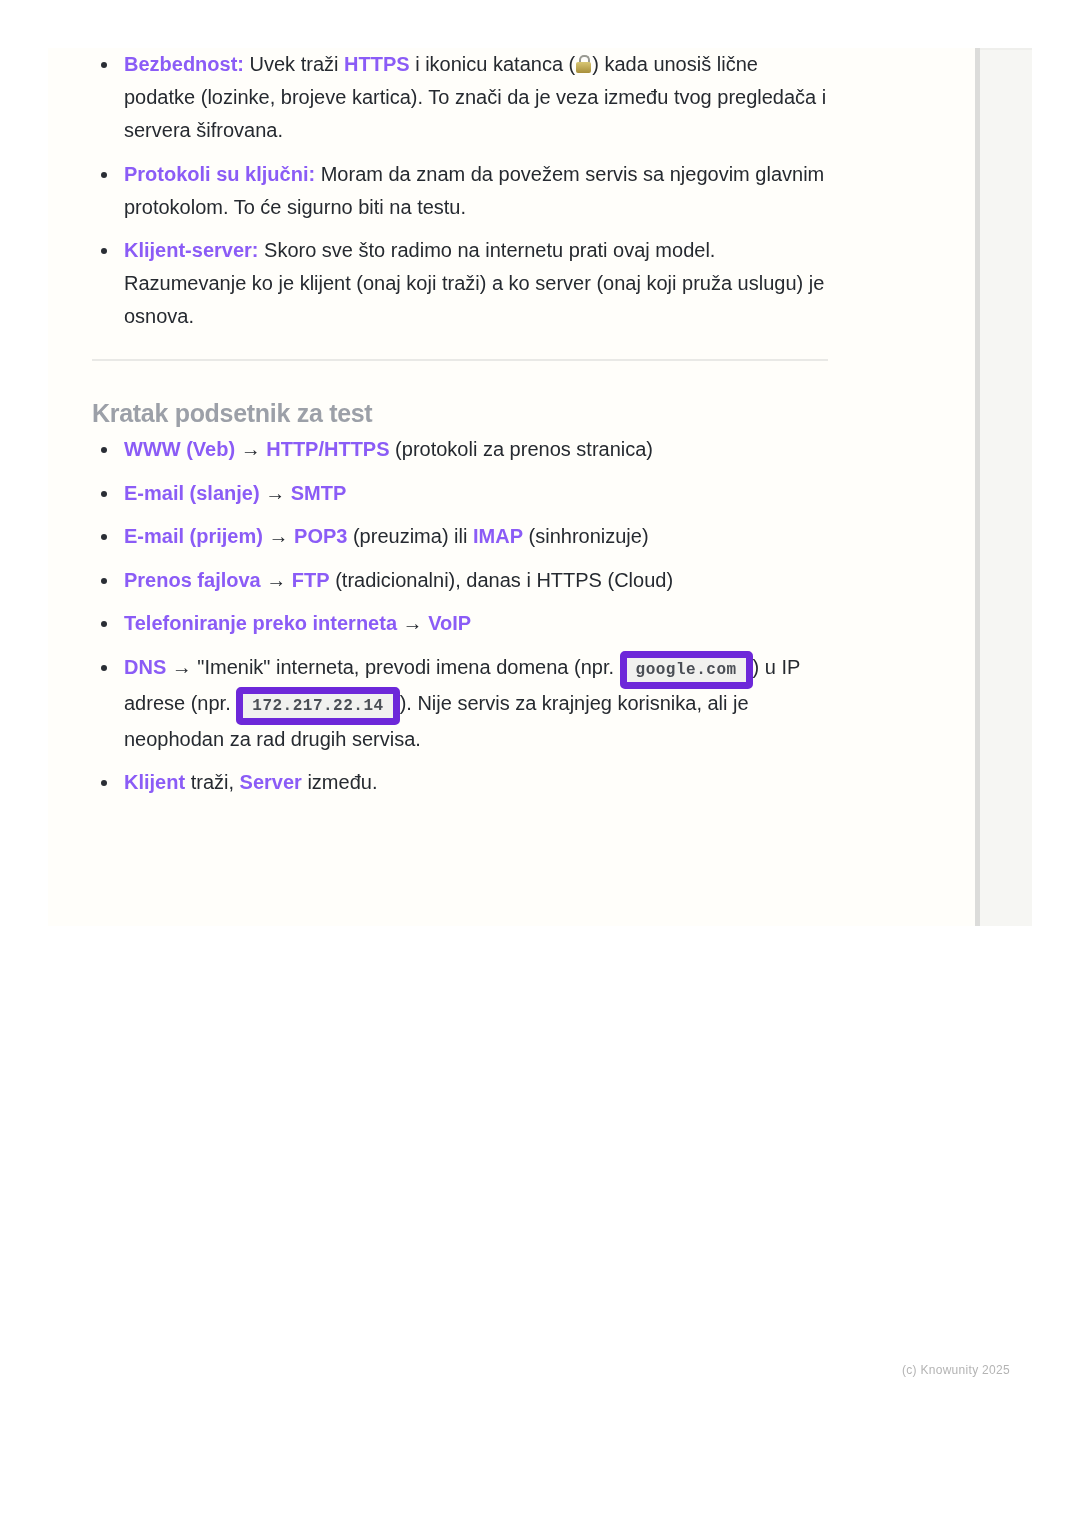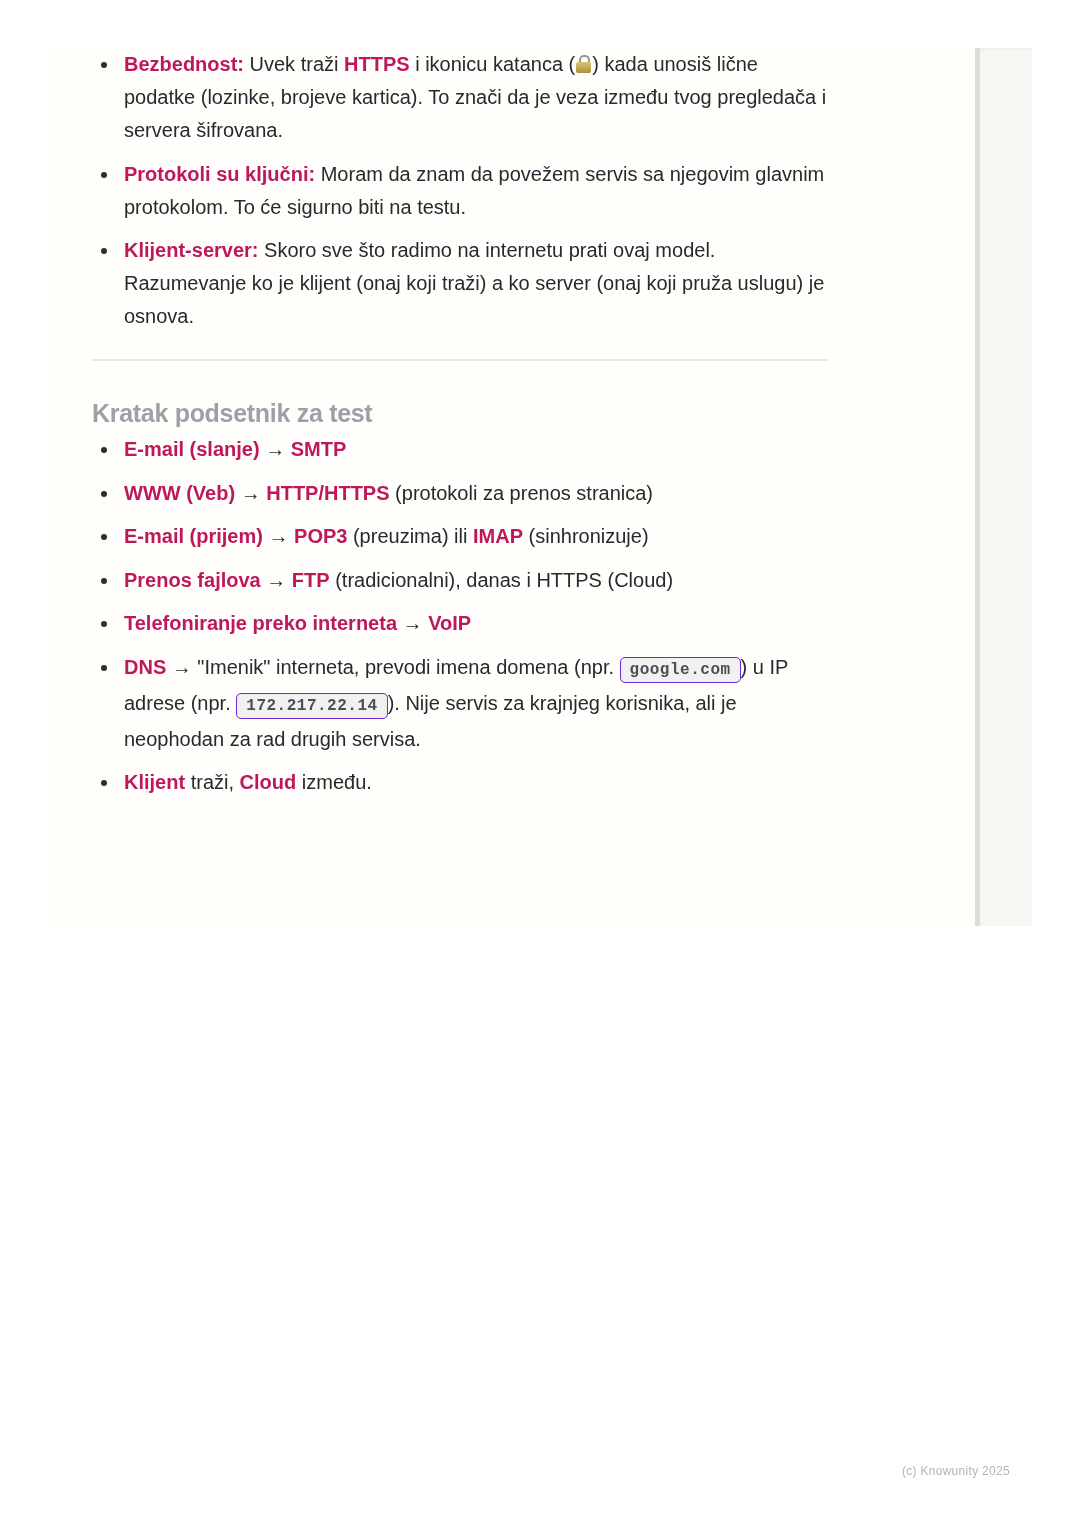--- a/index.html
+++ b/index.html
@@ -65,21 +65,21 @@
       position: absolute;
       left: 9px;
       top: 14px;
       width: 6px;
       height: 6px;
       border-radius: 50%;
       background: #2a2e35;
     }
     b {
       font-weight: bold;
-      color: #be185d;
+      color: #8b5cf6;
     }
     .list-top {
       padding-top: 4px;
     }
     .divider {
       height: 2px;
       background: #e9e9e6;
       margin: 26px 0 0 0;
       width: 736px;
     }
@@ -93,21 +93,21 @@
     }
     .list-bottom {
       margin-top: 16px;
     }
     .code {
       font-family: "Liberation Mono", "DejaVu Sans Mono", monospace;
       font-size: 16px;
       font-weight: bold;
       color: #4a4e55;
       background: #f1f1ef;
-      border: 1px solid #6d28d9;
+      border: 7px solid #6d28d9;
       border-radius: 5px;
       padding: 3px 9px;
       letter-spacing: 0.5px;
     }
     .lock-icon {
       display: inline-block;
       position: relative;
       width: 15px;
       height: 18px;
       vertical-align: -2px;
@@ -128,21 +128,21 @@
       left: 0;
       top: 7px;
       width: 15px;
       height: 11px;
       border-radius: 2px;
       background: linear-gradient(#d8c673, #a88f3a);
     }
     .footer {
       position: absolute;
       right: 70px;
-      top: 1464px;
+      top: 1363px;
       font-size: 12px;
       color: #b4b4b4;
       letter-spacing: 0.3px;
     }
   </style>
 </head>
 <body>
 
 <div class="page-panel"></div>
 <div class="side-bar"></div>
@@ -160,36 +160,36 @@
       <b>Klijent-server:</b><span> Skoro sve što radimo na internetu prati ovaj model. Razumevanje ko je klijent (onaj koji traži) a ko server (onaj koji pruža uslugu) je osnova.</span>
     </li>
   </ul>
 
   <div class="divider"></div>
 
   <h2 class="section-title">Kratak podsetnik za test</h2>
 
   <ul class="bullets list-bottom">
     <li>
-      <b>E-mail (slanje)</b><span> → </span><b>SMTP</b>
+      <b>WWW (Veb)</b><span> → </span><b>HTTP/HTTPS</b><span> (protokoli za prenos stranica)</span>
     </li>
     <li>
-      <b>WWW (Veb)</b><span> → </span><b>HTTP/HTTPS</b><span> (protokoli za prenos stranica)</span>
+      <b>E-mail (slanje)</b><span> → </span><b>SMTP</b>
     </li>
     <li>
       <b>E-mail (prijem)</b><span> → </span><b>POP3</b><span> (preuzima) ili </span><b>IMAP</b><span> (sinhronizuje)</span>
     </li>
     <li>
       <b>Prenos fajlova</b><span> → </span><b>FTP</b><span> (tradicionalni), danas i HTTPS (Cloud)</span>
     </li>
     <li>
       <b>Telefoniranje preko interneta</b><span> → </span><b>VoIP</b>
     </li>
     <li>
       <b>DNS</b><span> → </span><span>"Imenik" interneta, prevodi imena domena (npr. </span><code class="code">google.com</code><span>) u IP adrese (npr. </span><code class="code">172.217.22.14</code><span>). Nije servis za krajnjeg korisnika, ali je neophodan za rad drugih servisa.</span>
     </li>
     <li>
-      <b>Klijent</b><span> traži, </span><b>Cloud</b><span> između.</span>
+      <b>Klijent</b><span> traži, </span><b>Server</b><span> između.</span>
     </li>
   </ul>
 </div>
 
 <div class="footer">(c) Knowunity 2025</div>
 
 </body></html>

